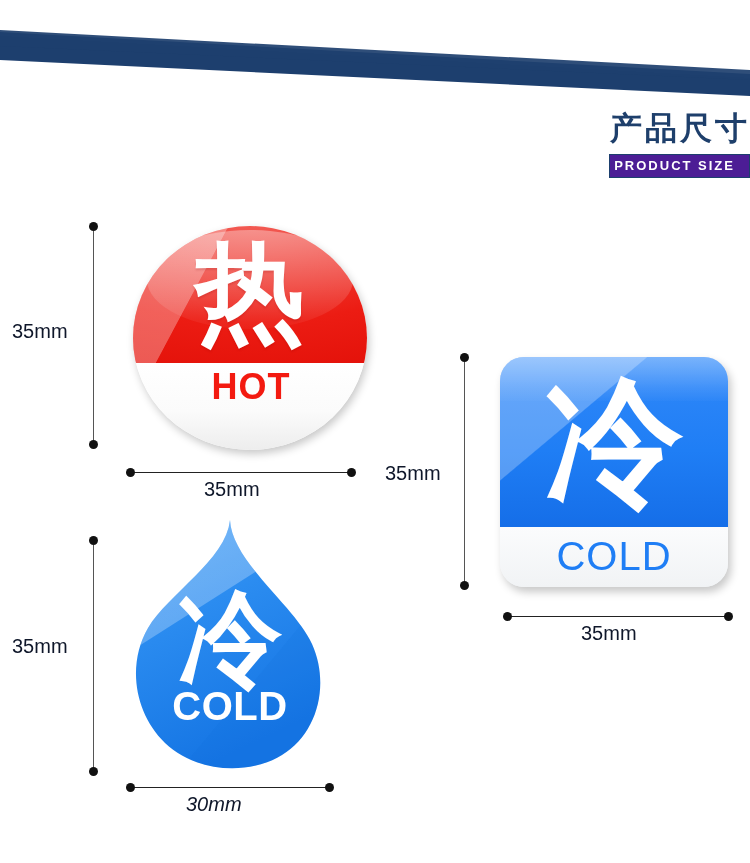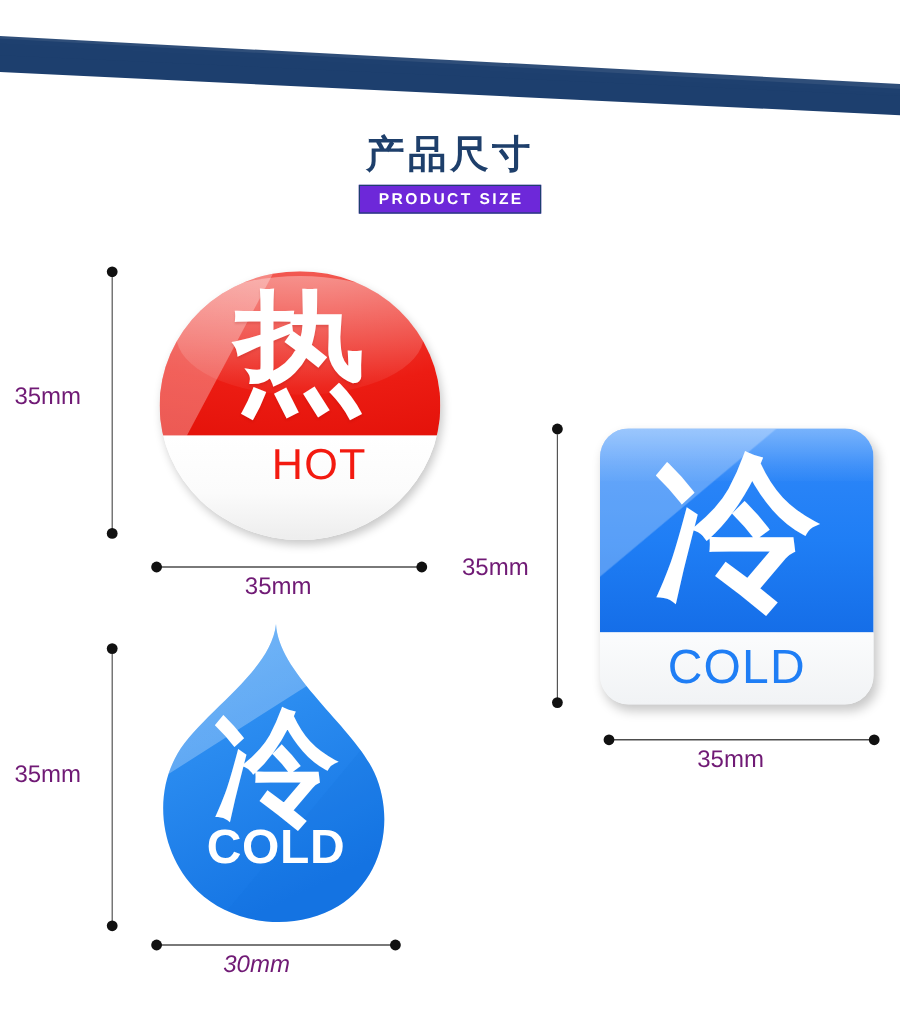--- a/index.html
+++ b/index.html
@@ -9,40 +9,40 @@
     font-family:"Liberation Sans","DejaVu Sans",sans-serif;
     overflow:hidden;position:relative;
   }
   .page{position:relative;width:750px;height:863px;}
 
   
   .banner{position:absolute;left:0;top:0;width:750px;height:100px;overflow:hidden;}
   .banner svg{display:block;}
 
   
-  .title-block{position:absolute;left:0;top:108px;width:750px;text-align:center;}
+  .title-block{position:absolute;left:0;top:108px;width:750px;text-align:right;}
   .title-cn{
     font-size:32px;font-weight:bold;color:#1e3f6b;
     letter-spacing:3px;line-height:40px;
     font-family:"DejaVu Sans","Liberation Sans",sans-serif;
   }
   .title-badge{
     display:inline-block;margin-top:6px;
-    background:#6d28d9;color:#ffffff;
+    background:#4c1d95;color:#ffffff;
     font-size:13px;letter-spacing:2px;font-weight:bold;
-    padding:4px 14px 4px 16px;
+    padding:4px 14px 4px 4px;
     border:1px solid #1d3f6e;
     line-height:14px;
   }
 
   
   .dim-line-v{position:absolute;width:1px;background:#555;}
   .dim-line-h{position:absolute;height:1px;background:#222;}
   .dot{position:absolute;width:9px;height:9px;border-radius:50%;background:#111;}
-  .dim-label{position:absolute;color:#701a75;font-size:20px;white-space:nowrap;
+  .dim-label{position:absolute;color:#0f172a;font-size:20px;white-space:nowrap;
     font-family:"Liberation Sans","DejaVu Sans",sans-serif;}
 
   
   .sticker-hot{
     position:absolute;left:133px;top:226px;width:234px;height:224px;
     border-radius:50%;overflow:hidden;
     background:#ffffff;
     box-shadow:2px 4px 8px rgba(0,0,0,.22);
   }
   .hot-top{
@@ -61,22 +61,22 @@
     background:linear-gradient(180deg,rgba(255,255,255,.34) 0%,rgba(255,255,255,.03) 100%);
     pointer-events:none;
   }
   .hot-cn{
     position:absolute;left:0;top:6px;width:100%;text-align:center;
     font-size:110px;line-height:120px;color:#ffffff;font-weight:bold;
     font-family:"DejaVu Sans","Liberation Sans",sans-serif;
     text-shadow:0 2px 2px rgba(150,0,0,.18);
   }
   .hot-en{
-    position:absolute;left:16px;top:141px;width:100%;text-align:center;
-    font-size:36px;line-height:40px;color:#f31a10;font-weight:normal;
+    position:absolute;left:1px;top:141px;width:100%;text-align:center;
+    font-size:36px;line-height:40px;color:#f31a10;font-weight:bold;
     letter-spacing:1px;
   }
 
   
   .sticker-square{
     position:absolute;left:500px;top:357px;width:228px;height:230px;
     border-radius:24px;overflow:hidden;background:#f4f6f8;
     box-shadow:3px 5px 9px rgba(0,0,0,.22);
   }
   .sq-top{

